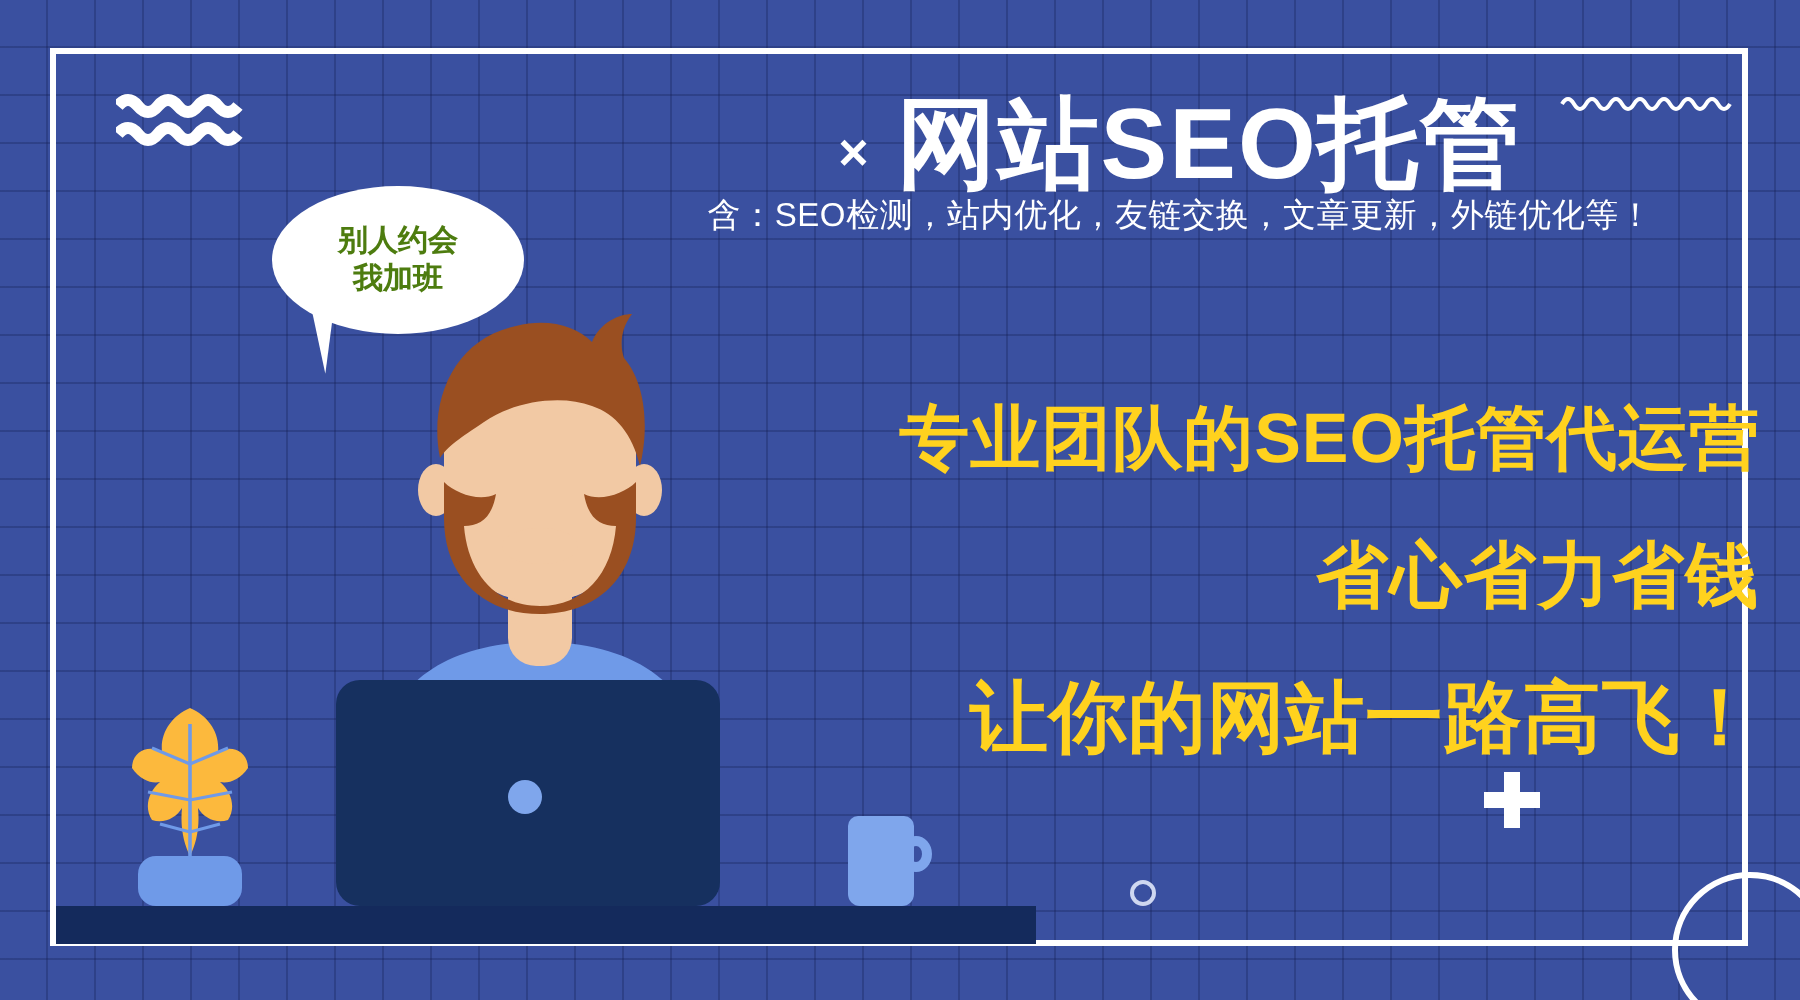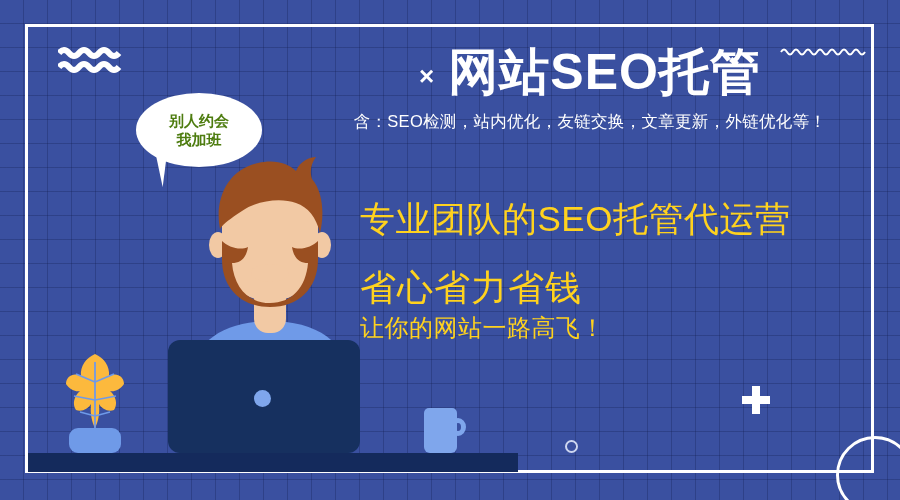--- a/index.html
+++ b/index.html
@@ -60,32 +60,32 @@
   }
   .title-x{
     color:#ffffff;font-size:26px;font-weight:bold;line-height:1;
     transform:translateY(4px);
   }
   .main-title{
     color:#ffffff;font-size:50px;font-weight:bold;letter-spacing:1px;
     line-height:1.05;
   }
   .subtitle{
-    margin-top:13px;color:#ffffff;font-size:16.5px;line-height:1.2;
+    color:#ffffff;font-size:16.5px;line-height:1.2;
     letter-spacing:.3px;white-space:nowrap;
   }
 
   
   .sell{
-    position:absolute;left:360px;width:520px;text-align:left;
-    color:#ffd21e;font-weight:normal;white-space:nowrap;
+    position:absolute;left:360px;width:520px;text-align:right;
+    color:#ffd21e;font-weight:bold;white-space:nowrap;
   }
   .sell1{top:196px;font-size:35px;letter-spacing:.5px;}
   .sell2{top:264px;font-size:36px;letter-spacing:1px;}
-  .sell3{top:312px;font-size:24px;letter-spacing:.5px;}
+  .sell3{top:332px;font-size:39px;letter-spacing:.5px;}
 
   
   .bubble{
     position:absolute;left:136px;top:93px;width:126px;height:74px;
     background:#ffffff;border-radius:50%/50%;
     display:flex;flex-direction:column;align-items:center;justify-content:center;
     color:#4d7c0f;font-size:15px;font-weight:bold;line-height:1.28;
     z-index:6;
   }
   .bubble-tail{

